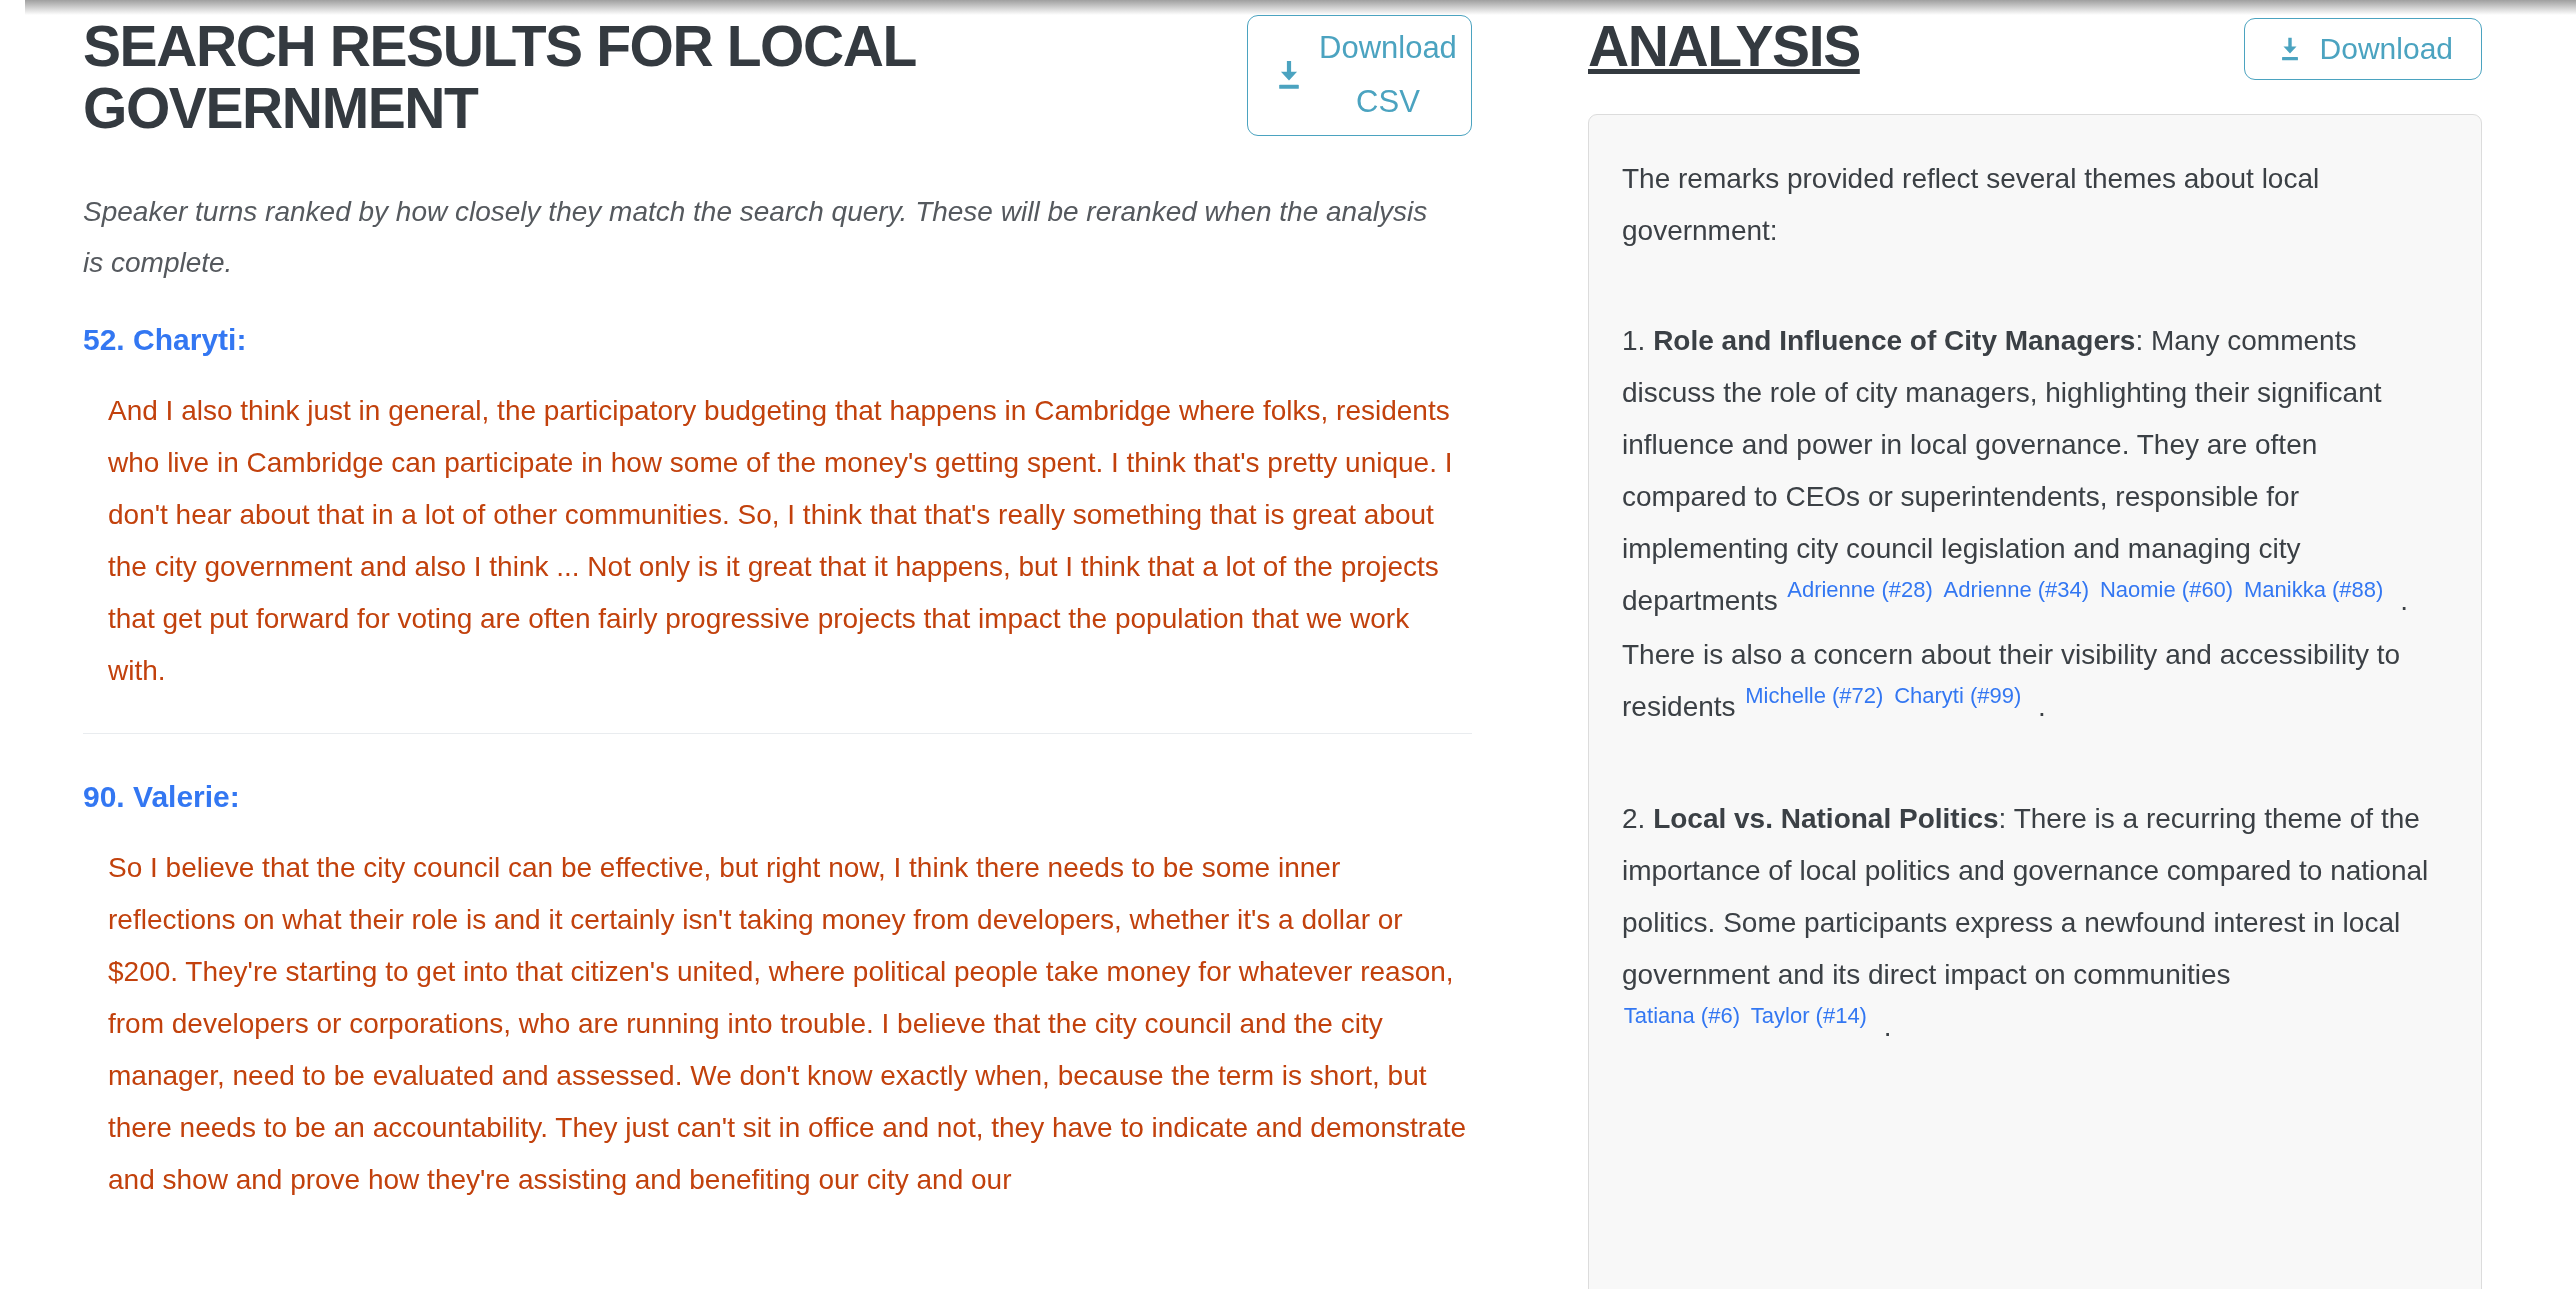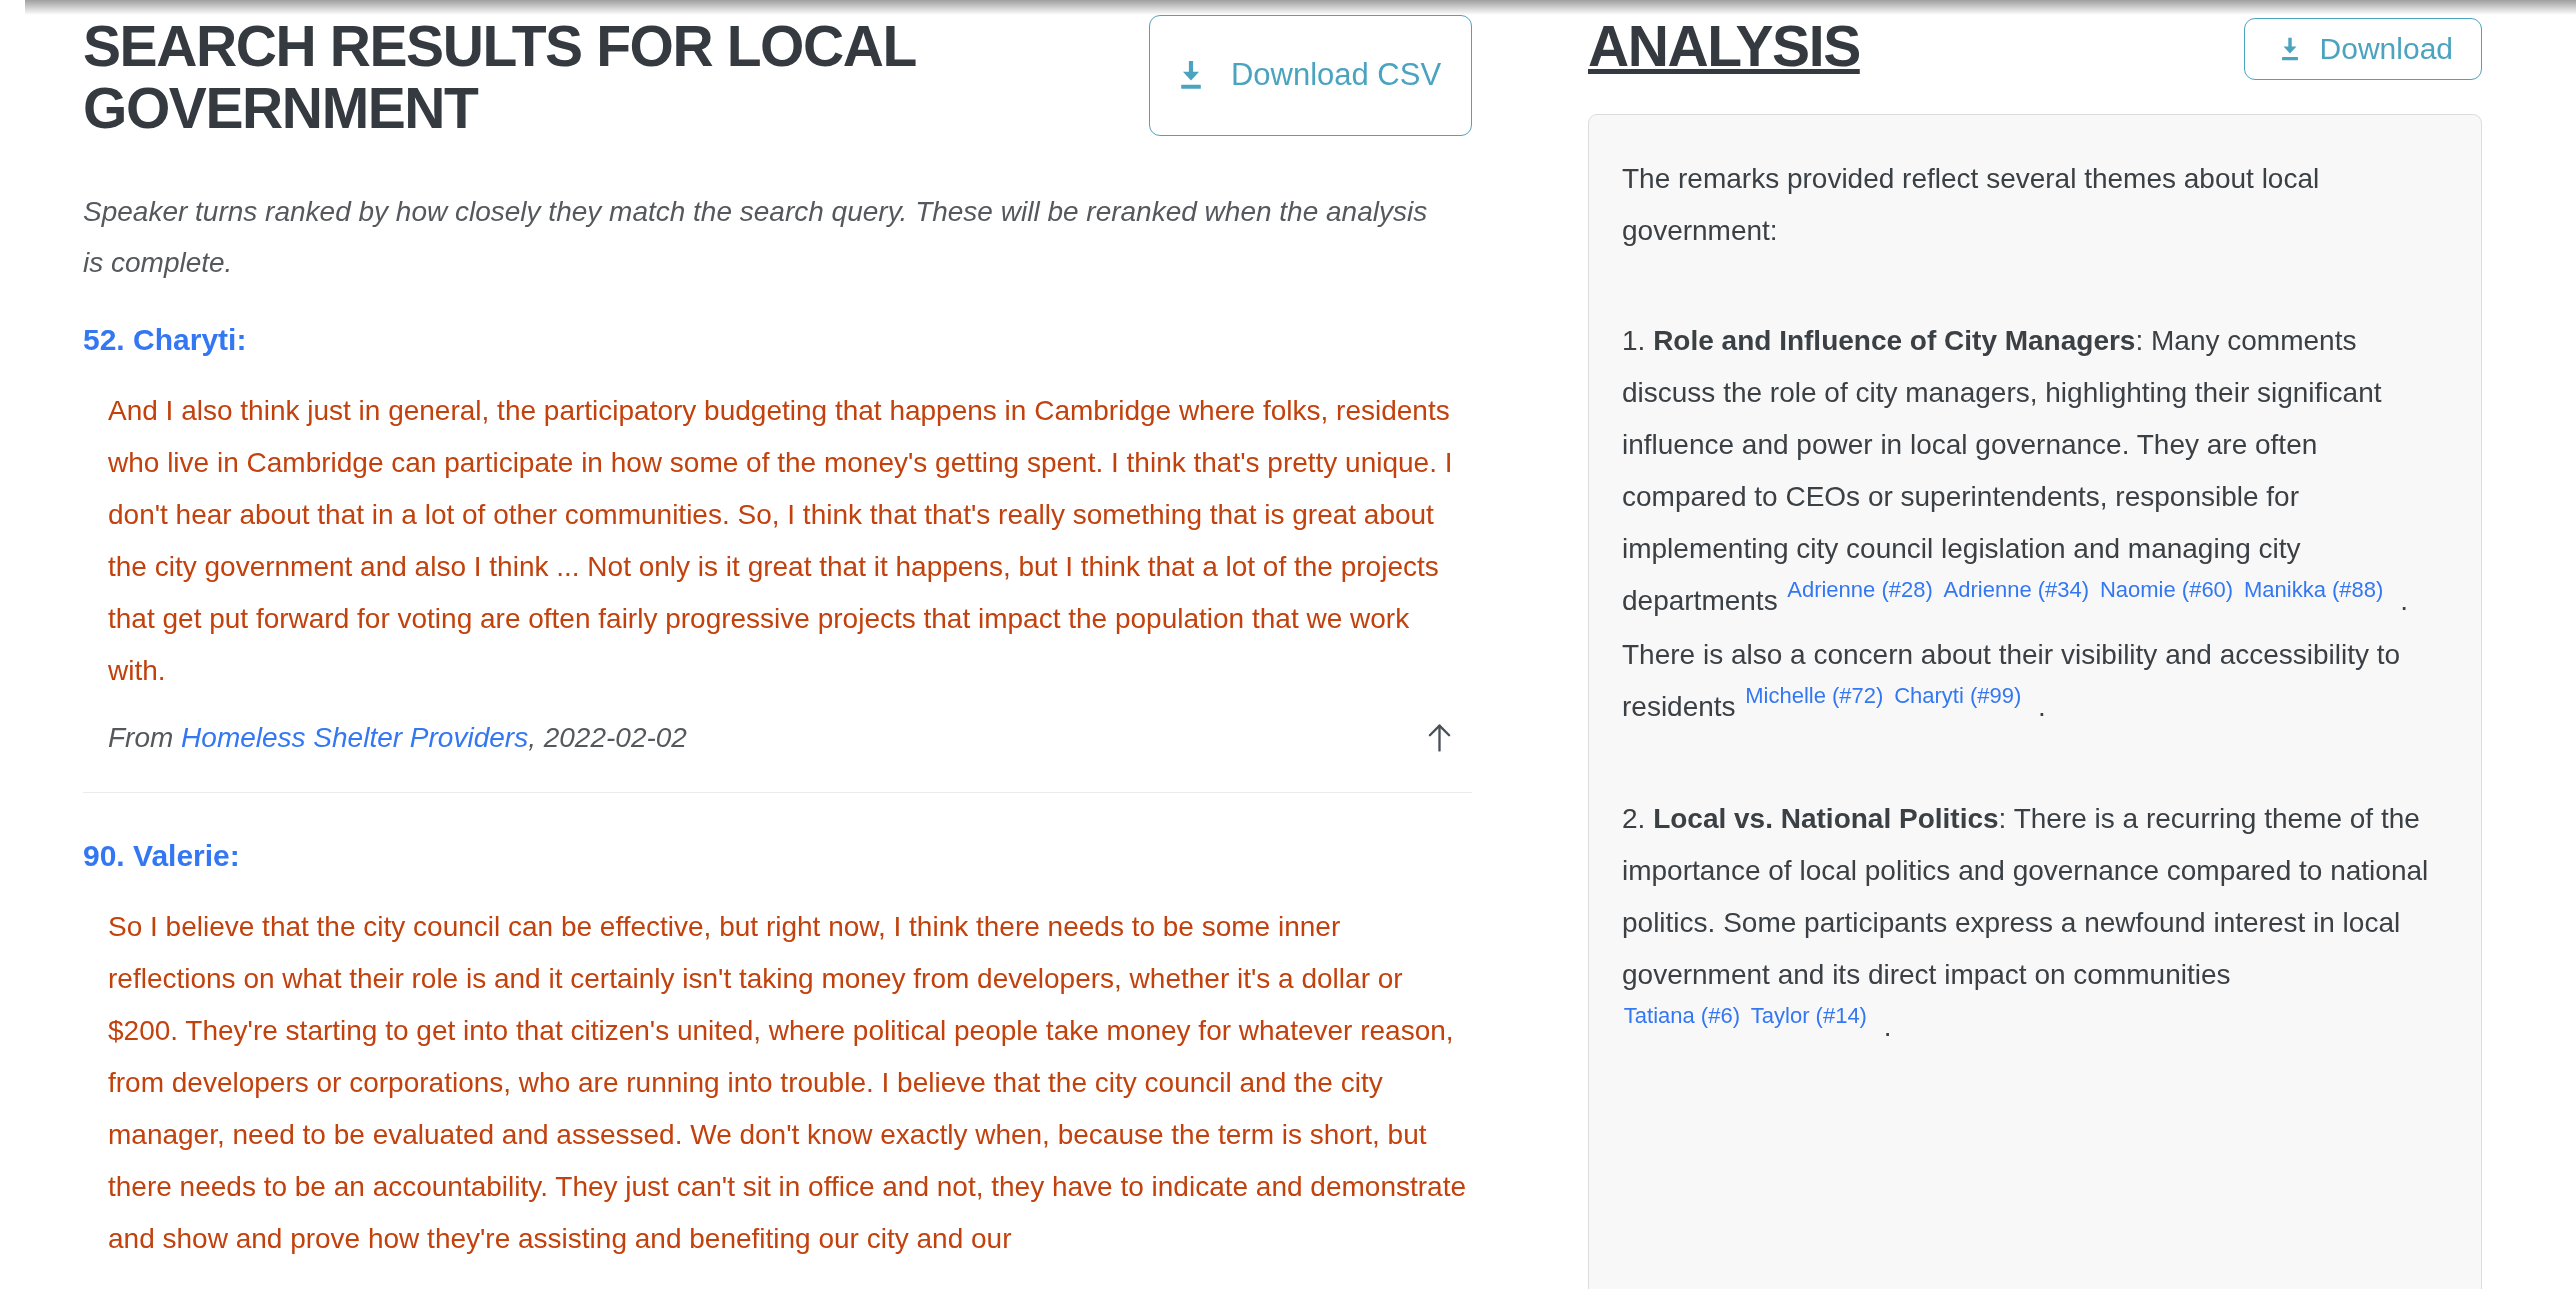--- a/index.html
+++ b/index.html
@@ -20,21 +20,21 @@
     color:#343a40;text-transform:uppercase;
   }
   .left-col h1{max-width:1067px;flex:1;}
   .right-col h1{flex:none;text-decoration:underline;}
 
   
   .btn{
     display:flex;align-items:center;background:#fff;border:1.8px solid #4ba3c0;color:#4ba3c0;
     border-radius:11px;cursor:pointer;font-family:"Liberation Sans",sans-serif;
   }
-  .btn-csv{width:323px;min-height:121px;padding:5.4px 20px;gap:9px;margin-left:auto;flex:none;}
+  .btn-csv{width:225px;min-height:121px;padding:5.4px 20px;gap:9px;margin-left:auto;flex:none;}
   .btn-csv .btn-text{flex:1;text-align:center;font-size:31px;line-height:54px;}
   .btn-dl{height:62px;padding:0 28px;gap:12.7px;margin-left:auto;margin-top:3.6px;font-size:30px;flex:none;}
   .dl-icon{display:inline-flex;flex:none;}
   .dl-icon svg{display:block;}
 
   
   .subtitle{
     margin:47px 0 31px 0;font-size:28px;line-height:51px;font-style:italic;color:#55595e;max-width:1366px;
   }
   .result-heading{margin:0 0 25px 0;font-size:30px;line-height:41px;font-weight:700;color:#3377f2;}
@@ -77,29 +77,20 @@
         </span>
         <span class="btn-text">Download CSV</span>
       </button>
     </header>
 
     <p class="subtitle">Speaker turns ranked by how closely they match the search query. These will be reranked when the analysis is complete.</p>
 
     <div class="result">
       <h3 class="result-heading">52. Charyti:</h3>
       <p class="quote">And I also think just in general, the participatory budgeting that happens in Cambridge where folks, residents who live in Cambridge can participate in how some of the money's getting spent. I think that's pretty unique. I don't hear about that in a lot of other communities. So, I think that that's really something that is great about the city government and also I think ... Not only is it great that it happens, but I think that a lot of the projects that get put forward for voting are often fairly progressive projects that impact the population that we work with.</p>
-      <div class="source-row">
-        <span class="source"><span>From </span><a class="src-link">Homeless Shelter Providers</a><span>, 2022-02-02</span></span>
-        <span class="up-arrow">
-          <svg width="33" height="36" viewBox="0 0 24 26" fill="none" stroke="#4a5056" stroke-width="1.7" stroke-linecap="round" stroke-linejoin="round">
-            <path d="M12 22V4"></path>
-              <path d="M5 11l7-7 7 7"></path>
-          </svg>
-        </span>
-      </div>
     </div>
 
     <hr class="divider">
 
     <div class="result">
       <h3 class="result-heading">90. Valerie:</h3>
       <p class="quote">So I believe that the city council can be effective, but right now, I think there needs to be some inner reflections on what their role is and it certainly isn't taking money from developers, whether it's a dollar or $200. They're starting to get into that citizen's united, where political people take money for whatever reason, from developers or corporations, who are running into trouble. I believe that the city council and the city manager, need to be evaluated and assessed. We don't know exactly when, because the term is short, but there needs to be an accountability. They just can't sit in office and not, they have to indicate and demonstrate and show and prove how they're assisting and benefiting our city and our</p>
     </div>
   </section>
 

